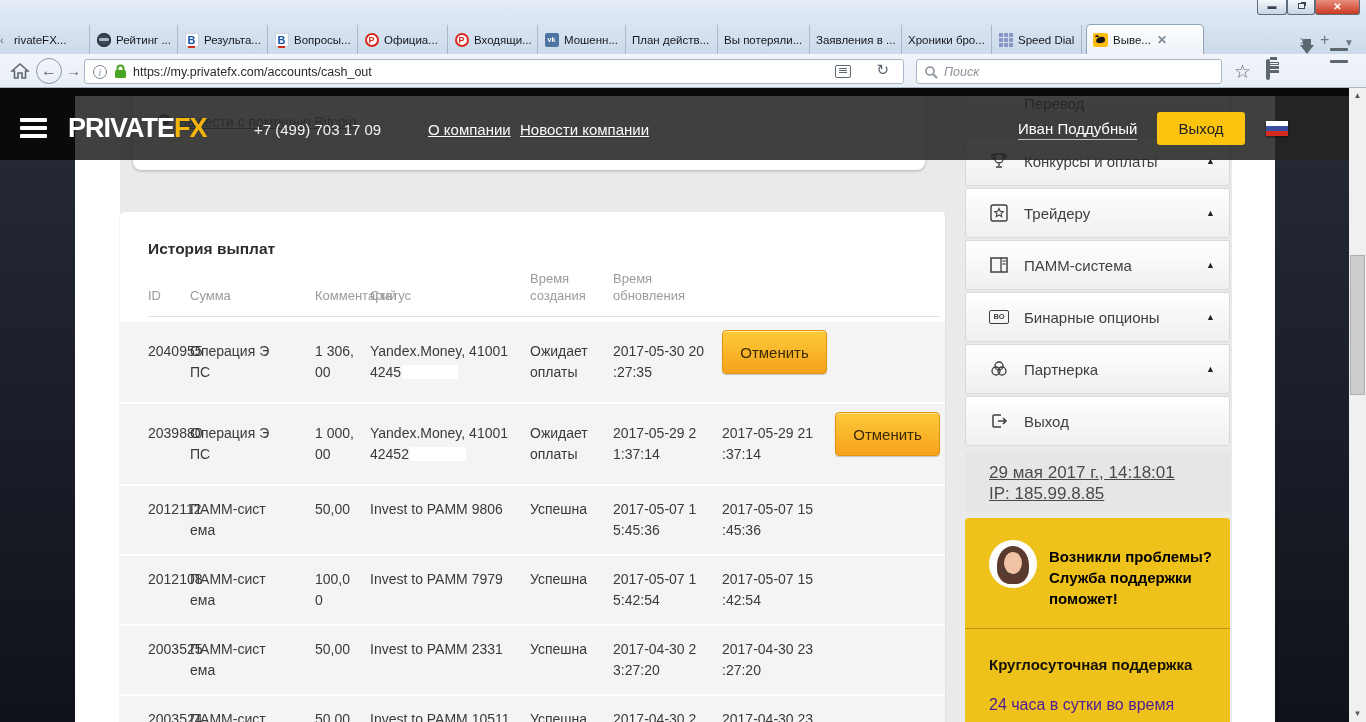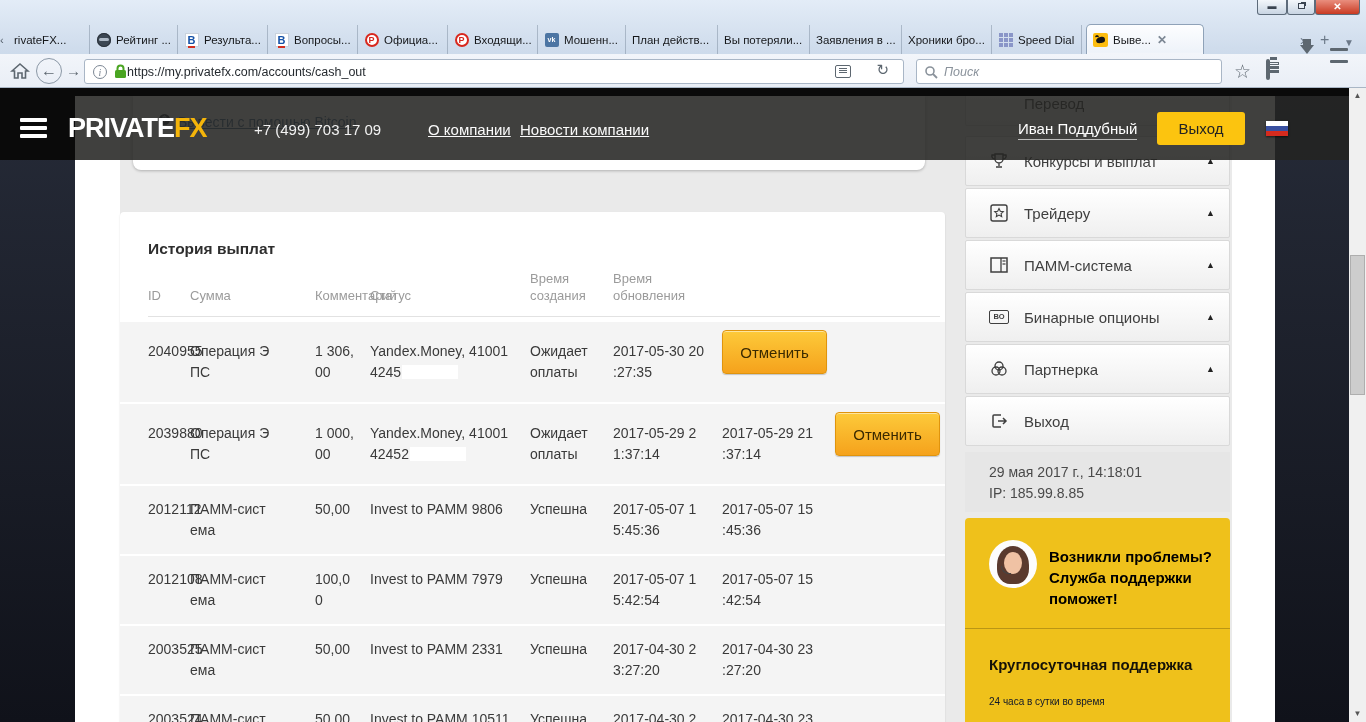--- a/index.html
+++ b/index.html
@@ -48,21 +48,21 @@
   .fav-bull::before { content:""; position:absolute; left:2px; top:2px; width:4px; height:3px;
     border-top:2px solid #151515; border-radius:50%; }
   .tab-close { margin-left:6px; color:#7c8794; font-size:12px; font-weight:bold; }
   .tabctl { position:absolute; top:12px; color:#6b7888; font-size:14px; line-height:16px; }
 
   #navbar { position:absolute; left:0; top:54px; width:1366px; height:34px;
     background:linear-gradient(#f2f5fa,#e9eef6); border-bottom:1px solid #a9b6c5; }
   .navicon { position:absolute; color:#5d6770; }
   #urlbar { position:absolute; left:84px; top:5px; width:820px; height:25px; background:#fff;
     border:1px solid #a9b6c6; border-radius:3px; display:flex; align-items:center; }
-  #urltext { font-size:12.5px; color:#262b30; white-space:nowrap; }
+  #urltext { font-size:12.5px; color:#262b30; margin-left:6px; white-space:nowrap; }
   .iinfo { display:inline-block; width:14px; height:14px; border:1px solid #7c8794; border-radius:50%;
     color:#7c8794; font-size:10px; line-height:13px; text-align:center; margin-left:8px; font-style:italic; font-family:"Liberation Serif",serif;}
   #readericon { position:absolute; right:52px; top:5px; width:16px; height:13px; border:1px solid #5d6770; border-radius:2px; }
   #readericon::after{content:""; position:absolute; left:3px; top:2px; right:3px; height:1px; box-shadow:0 2px 0 #5d6770,0 4px 0 #5d6770; background:#5d6770;}
   #reloadicon { position:absolute; right:14px; top:1px; font-size:15px; color:#5d6770; }
   #searchbar { position:absolute; left:916px; top:5px; width:306px; height:25px; background:#fff;
     border:1px solid #a9b6c6; border-radius:3px; display:flex; align-items:center; }
   #searchbar input { border:none; outline:none; width:240px; font-size:12.5px; font-style:italic; color:#333;
     font-family:"Liberation Sans",sans-serif; }
   #searchbar input::placeholder { color:#8a929b; font-style:italic; }
@@ -136,36 +136,36 @@
   .sbitem { position:absolute; left:0; width:265px; height:50px;
     background:linear-gradient(#ffffff,#efefef); border:1px solid #d9d9d9; border-radius:2px;
     display:flex; align-items:center; padding:0 14px 0 22px; }
   .sbitem .sblabel { font-size:15px; color:#3f3f3f; margin-left:14px; }
   .sbitem .caret { margin-left:auto; font-size:9px; color:#222; }
   .sbicon { width:22px; height:22px; flex:0 0 auto; display:flex; align-items:center; justify-content:center; }
   .bo-box { width:20px; height:14px; border:1.5px solid #3f3f3f; border-radius:2px; font-size:7.5px;
     font-weight:bold; color:#3f3f3f; text-align:center; line-height:11px; }
   #sessionbox { position:absolute; left:965px; top:364px; width:265px; height:60px; background:#e6e6e6;
     padding:10px 0 0 24px; }
-  #sessionbox div { font-size:14px; color:#4a4a4a; line-height:21px; }
+  #sessionbox div { font-size:17px; color:#4a4a4a; line-height:21px;text-decoration:underline; }
 
   
   #supportbox { position:absolute; left:965px; top:430px; width:265px; height:204px;
     background:#efc11b; border-radius:4px 4px 0 0; }
   #avatar { position:absolute; left:24px; top:22px; width:48px; height:48px; border-radius:50%;
     background:#fdfdfd; overflow:hidden; }
   #avatar .hair { position:absolute; left:8px; top:6px; width:32px; height:38px; border-radius:50% 50% 40% 40%; background:#5a3a2e; }
   #avatar .face { position:absolute; left:15px; top:12px; width:18px; height:22px; border-radius:50%; background:#f0c2a4; }
   #avatar .mic { position:absolute; left:12px; top:26px; width:10px; height:8px; border:1.5px solid #444;
     border-top:none; border-right:none; border-radius:0 0 0 8px; }
   #supporttitle { position:absolute; left:84px; top:28px; font-size:15px; font-weight:bold; color:#000000;
     line-height:21px; white-space:pre-line; }
   #supportdivider { position:absolute; left:0; top:110px; width:265px; height:1px; background:rgba(0,0,0,.22); }
   #supportsub { position:absolute; left:24px; top:138px; font-size:15px; font-weight:bold; color:#151208; }
-  #supporttext { position:absolute; left:24px; top:178px; font-size:10px; color:#0f172a; }
+  #supporttext { position:absolute; left:24px; top:178px; font-size:16px; color:#4c1d95; }
 
   
   #pscroll { position:absolute; left:1349px; top:0; width:17px; height:634px; background:#f0f0f0; z-index:7; }
   .scrollarrow { position:absolute; left:0; width:17px; height:16px; font-size:8px; color:#555;
     text-align:center; line-height:16px; background:#f0f0f0; }
   #pthumb { position:absolute; left:1px; top:167px; width:15px; height:140px; background:#cdcdcd;
     border:1px solid #aeaeae; }
 </style>
 </head>
 <body>
@@ -312,21 +312,21 @@
       <div class="sbitem" style="top:-8px;height:46px">
         <span class="sbicon"></span>
         <span class="sblabel">Перевод</span>
       </div>
       <div class="sbitem" style="top:48px">
         <span class="sbicon">
           <svg width="20" height="20" viewBox="0 0 20 20">
               <path d="M6 3 h8 v5 a4 4 0 0 1 -8 0 Z M6 4 H3 a3 3 0 0 0 3 4 M14 4 h3 a3 3 0 0 1 -3 4 M10 12 v3 M7 16 h6" fill="none" stroke="#3f3f3f" stroke-width="1.4"></path>
             </svg>
         </span>
-        <span class="sblabel">Конкурсы и выплат</span>
+        <span class="sblabel">Конкурсы и оплаты</span>
         <span class="caret">▲</span>
       </div>
       <div class="sbitem" style="top:100px">
         <span class="sbicon">
           <svg width="20" height="20" viewBox="0 0 20 20">
               <rect x="2" y="2" width="16" height="16" rx="2" fill="none" stroke="#3f3f3f" stroke-width="1.4"></rect>
               <path d="M10 5.5 l1.3 2.8 3 .3 -2.2 2 .6 3 -2.7-1.5 -2.7 1.5 .6-3 -2.2-2 3-.3 Z" fill="none" stroke="#3f3f3f" stroke-width="1.1"></path>
             </svg>
         </span>
         <span class="sblabel">Трейдеру</span>

